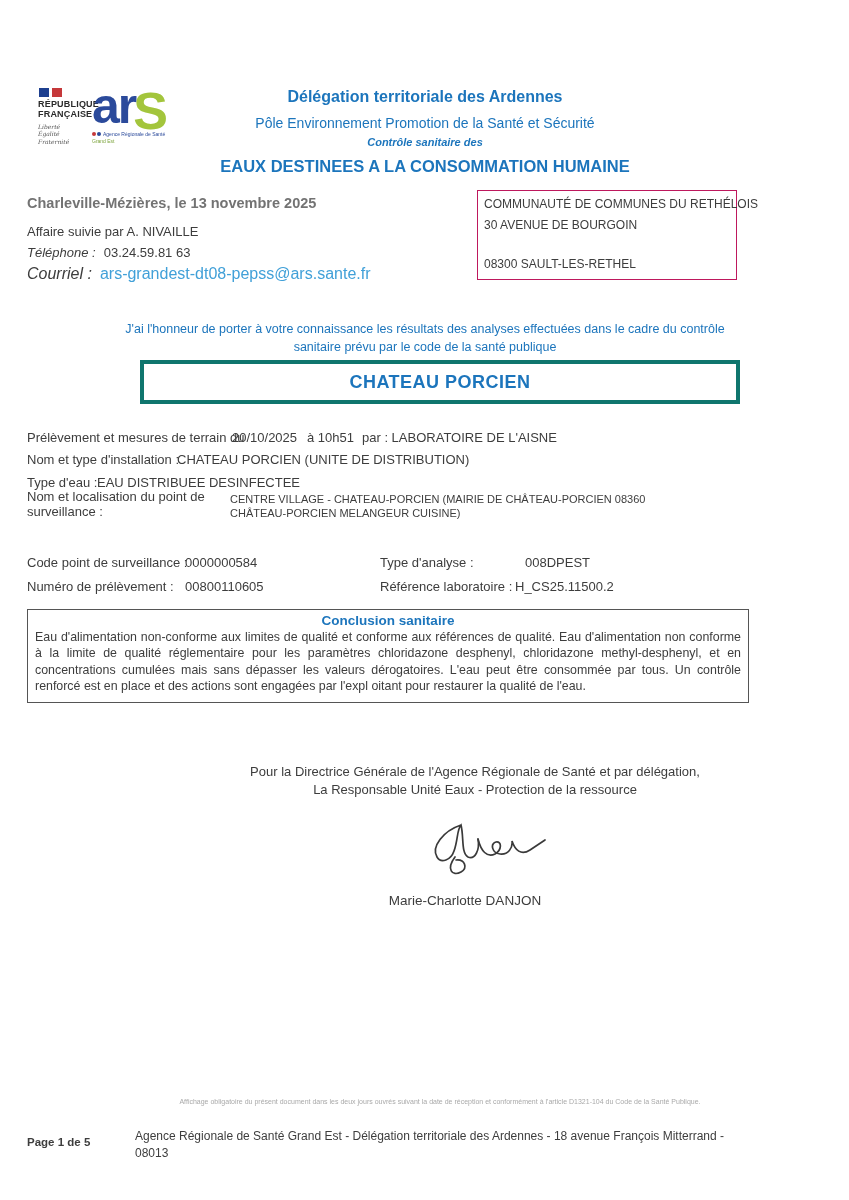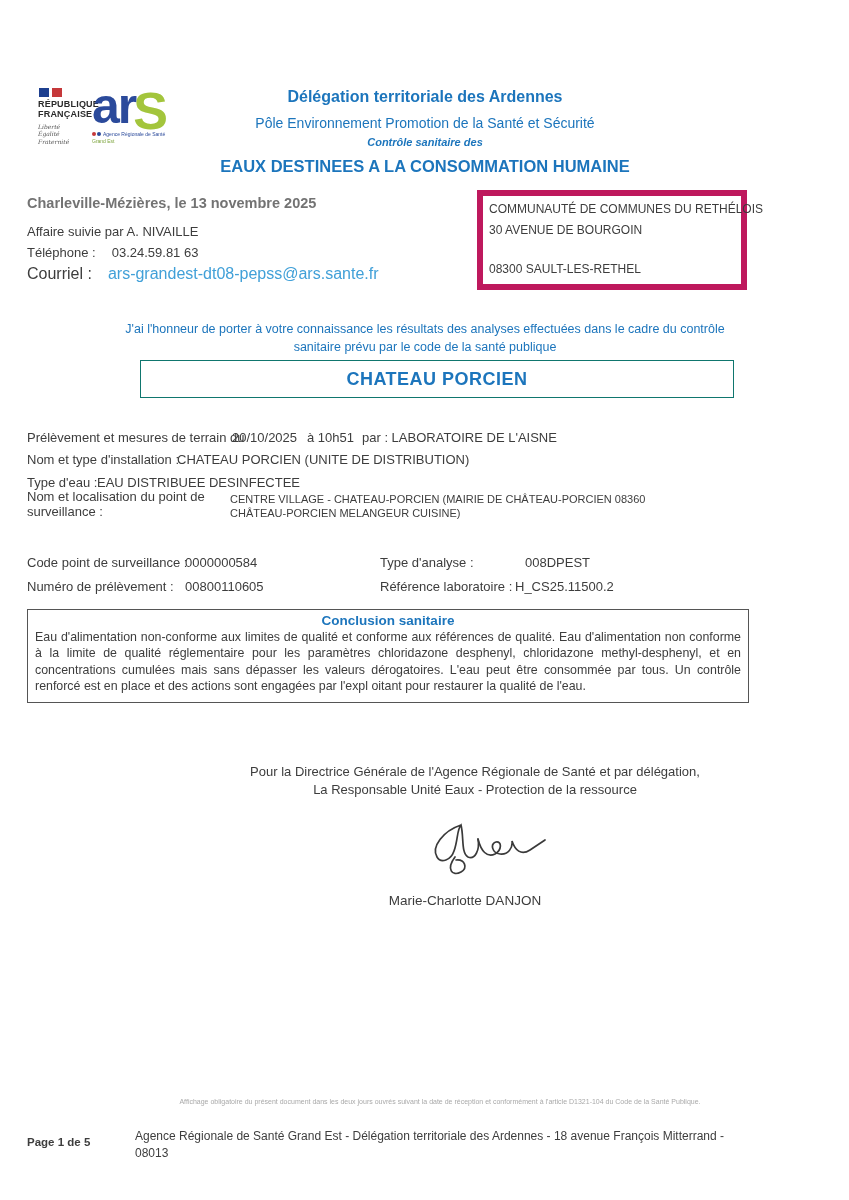--- a/index.html
+++ b/index.html
@@ -33,34 +33,34 @@
   .ars-sub { margin-top:2px; font-size:5px; color:#2b4a9b; line-height:1.4; white-space:nowrap; }
   .ars-dot-r { display:inline-block; width:4px; height:4px; border-radius:50%; background:#c5383a; margin-right:1px; }
   .ars-dot-b { display:inline-block; width:4px; height:4px; border-radius:50%; background:#2b4a9b; margin-right:2px; }
   .ars-ge { color:#7ba33a; font-size:5px; }
 
   
   .dateline { left:27px; top:195px; color:#737373; font-weight:bold; font-size:14.5px; }
   .affaire { left:27px; top:224px; font-size:13px; }
   .tel { left:27px; top:245px; font-size:13px; }
   .mail { left:27px; top:265px; font-size:16px; }
-  .lbl-gap { margin-right:16px; }
+  .lbl-gap { margin-right:8px;font-style:italic; }
   a.linkish, .linkish { color:#41a0d8; text-decoration:none; cursor:pointer; }
 
   
-  .recipient { left:477px; top:190px; width:258px; height:88px; border:6px solid #be185d; font-size:12px; }
+  .recipient { left:477px; top:190px; width:258px; height:88px; border:1px solid #be185d; font-size:12px; }
   .recipient .l1 { position:absolute; left:6px; top:6px; white-space:nowrap; }
   .recipient .l2 { position:absolute; left:6px; top:27px; }
   .recipient .l3 { position:absolute; left:6px; top:66px; }
 
   
   .intro { left:105px; top:320px; width:640px; text-align:center; color:#1c75bc; font-size:12.5px; line-height:1.45; }
 
   
-  .commune-box { left:140px; top:360px; width:592px; height:36px; border:1px solid #0f766e;
+  .commune-box { left:140px; top:360px; width:592px; height:36px; border:4px solid #0f766e;
                  display:flex; align-items:center; justify-content:center; }
   .commune-box span { color:#1c75bc; font-weight:bold; font-size:18px; letter-spacing:0.5px; }
 
   
   .fs13 { font-size:13px; }
   .row1-label { left:27px; top:430px; }
   .row1-date  { left:232px; top:430px; }
   .row1-time  { left:307px; top:430px; }
   .row1-by    { left:362px; top:430px; }
   .row2-label { left:27px;  top:452px; }

